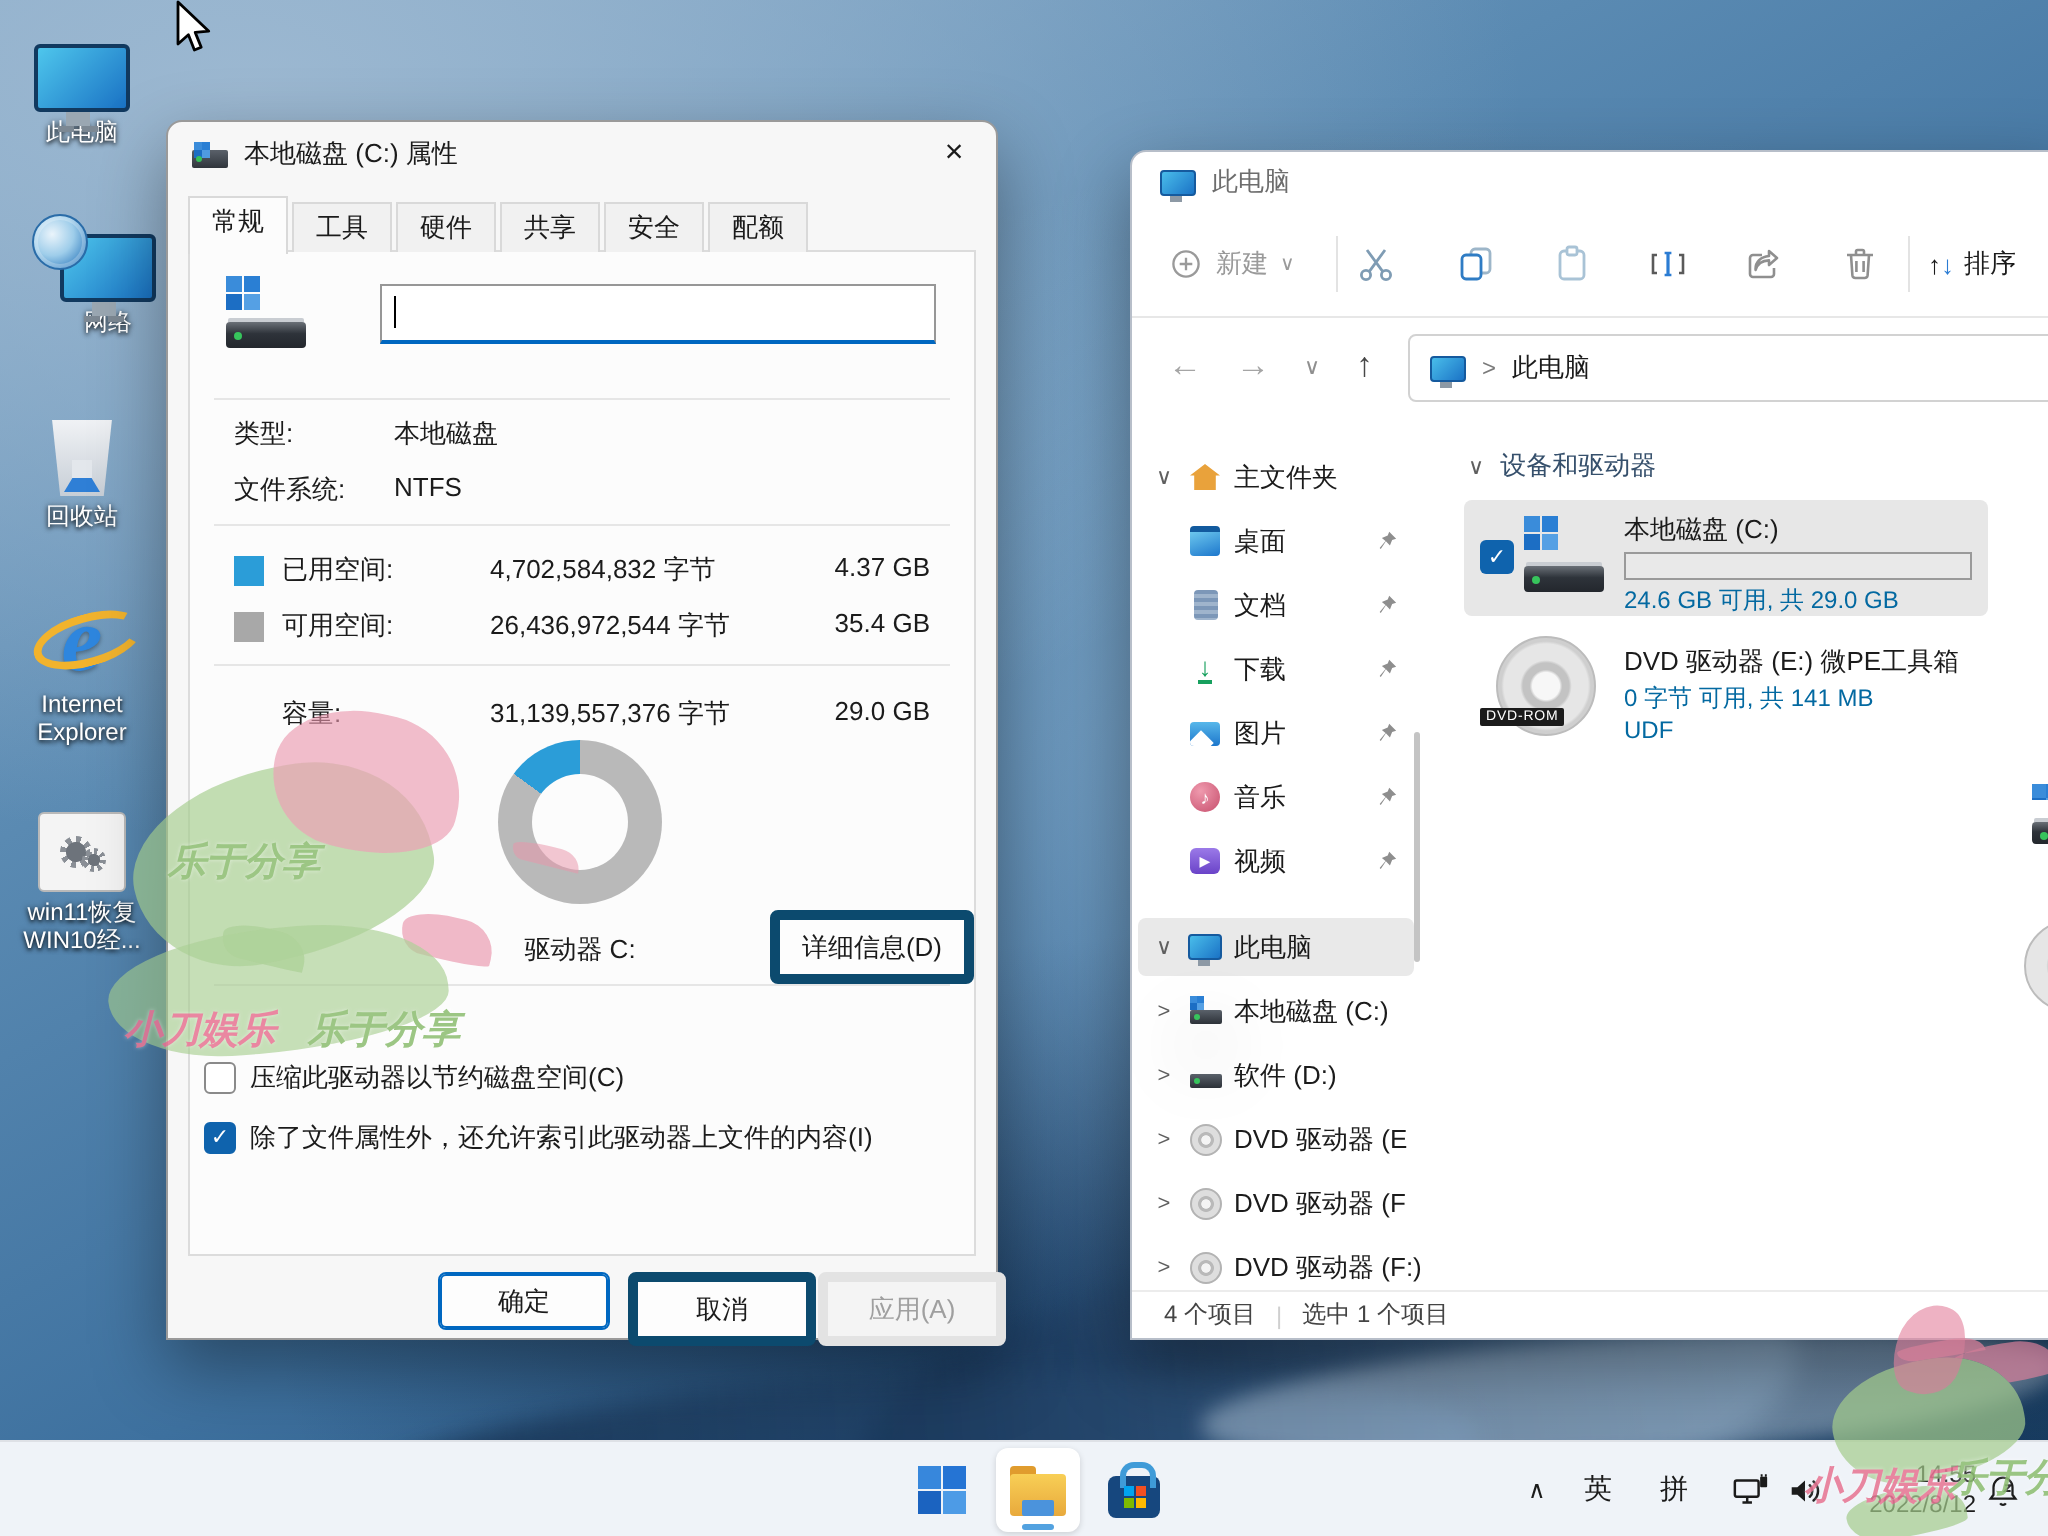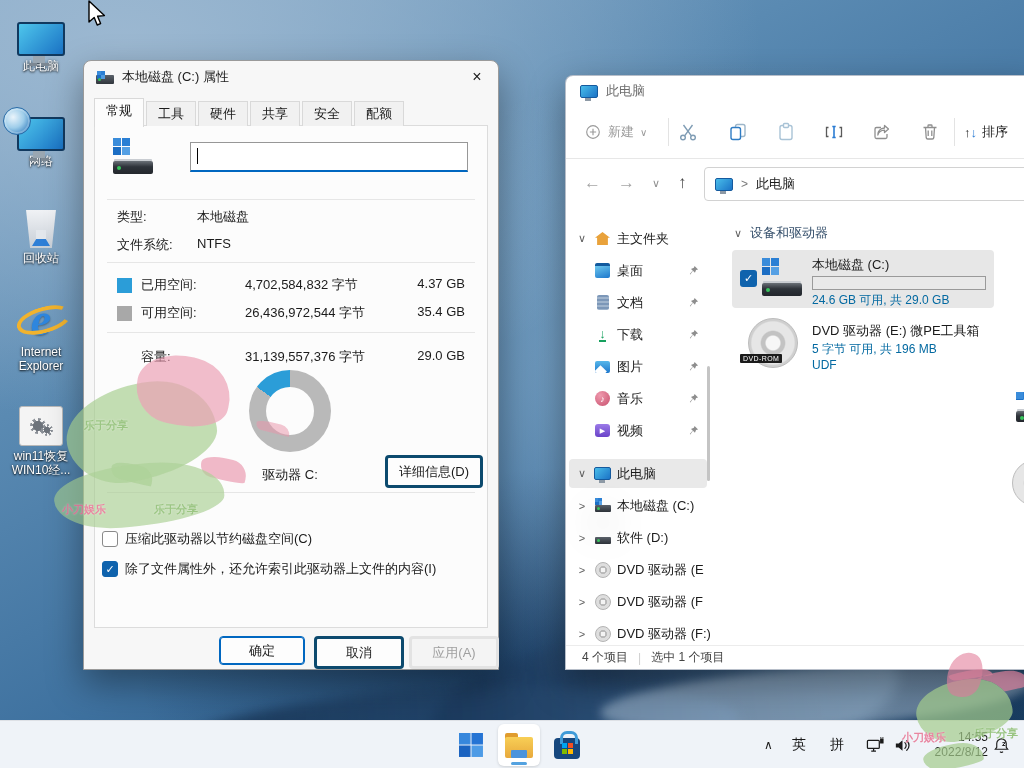--- a/index.html
+++ b/index.html
@@ -44,22 +44,22 @@
   .card{width:42px;height:38px;background:#f4f4f4;border:1px solid #b9b9b9;border-radius:3px;
     position:relative;display:flex;align-items:center;justify-content:center}
   .gear{width:16px;height:16px;border-radius:50%;position:relative;
     background:repeating-conic-gradient(#8a8f96 0 22deg,transparent 22deg 45deg)}
   .gear::after{content:"";position:absolute;inset:3px;background:#6d737b;border-radius:50%;
     box-shadow:inset 0 0 0 6px #6d737b}
   .gear.small{width:12px;height:12px;margin:8px 0 0 -5px}
   
   .wm{position:absolute;z-index:60;pointer-events:none;opacity:.88}
   .blob{position:absolute;border-radius:55% 45% 60% 40%/50% 60% 40% 55%}
-  .wm-text{position:absolute;font-size:11px;font-weight:bold;white-space:nowrap;
-    text-shadow:0 0 2px rgba(255,255,255,.5)}
+  .wm-text{position:absolute;font-size:19px;font-weight:bold;white-space:nowrap;
+    font-style:italic;text-shadow:0 0 2px rgba(255,255,255,.5)}
   .pink{color:#e87795}.green{color:#8fbf74}
   
   .win{position:absolute;background:#fff;box-shadow:0 14px 36px rgba(0,0,0,.38)}
   
   .dialog{left:83px;top:60px;width:414px;height:608px;background:#f7f7f7;
     border:1px solid #9a9a9a;border-radius:8px 8px 0 0;z-index:30}
   .dlg-title{position:absolute;left:0;top:0;right:0;height:32px;display:flex;align-items:center;
     padding-left:12px;gap:8px}
   .hdd-mini{width:18px;height:9px;background:linear-gradient(#5a616a,#30353c);border-radius:1px;
     position:relative;margin-top:4px}
@@ -88,21 +88,21 @@
   .prow{position:absolute;left:0;right:0;height:20px}
   .plab{position:absolute;left:22px}
   .plab.ind{left:46px}
   .pval{position:absolute;left:102px}
   .pbytes{position:absolute;left:150px;width:146px;}
   .psize{position:absolute;left:306px;width:64px;text-align:right}
   .legend{position:absolute;left:22px;top:2px;width:15px;height:15px}
   .donut{position:absolute;left:154px;top:244px;width:82px;height:82px;border-radius:50%}
   .donut::after{content:"";position:absolute;inset:17px;background:#fcfcfc;border-radius:50%}
   .dlabel2{position:absolute;left:145px;top:340px;width:100px;text-align:center}
-  .btn{position:absolute;height:27px;background:#fdfdfd;border:3px solid #0c4a6e;border-radius:4px;
+  .btn{position:absolute;height:27px;background:#fdfdfd;border:5px solid #0c4a6e;border-radius:4px;
     display:flex;align-items:center;justify-content:center;font-size:13px;cursor:default}
   .btn.primary{border:1px solid #0067c0;box-shadow:inset 0 0 0 1px #0067c0}
   .btn.disabled{background:#f4f4f4;border-color:#e3e3e3;color:#9f9f9f}
   .cbrow{position:absolute;left:7px;display:flex;align-items:center;gap:7px}
   .cb{width:14px;height:14px;border:1px solid #8a8a8a;border-radius:3px;background:#fff;
     display:flex;align-items:center;justify-content:center;flex:none}
   .cb .mark{display:none;color:#fff;font-size:11px;line-height:1}
   .cb.on{background:#0f63ad;border-color:#0f63ad}
   .cb.on .mark{display:block}
   
@@ -212,21 +212,21 @@
 <div class="swirl a"></div>
 <div class="swirl b"></div>
 <div class="swirl c"></div>
 
 <div class="dicon" style="left:2px;top:10px">
   <div class="art">
       <div class="mon-lg"></div>
     </div>
   <div class="dlabel">此电脑</div>
 </div>
-<div class="dicon" style="left:2px;top:105px">
+<div class="dicon" style="left:15px;top:105px">
   <div class="art">
       <div class="mon-lg" style="position:relative">
     <div class="globe"></div>
       </div>
     </div>
   <div class="dlabel">网络</div>
 </div>
 <div class="dicon" style="left:2px;top:202px">
   <div class="art">
       <div class="bin"></div>
@@ -437,21 +437,21 @@
         <span class="drive-body" style="position:absolute;left:2px;bottom:4px"></span>
       </span>
       <span class="nm">本地磁盘 (C:)</span>
       <span class="pbar"><span class="pfill" id="cbar" style="width: 15%;"></span></span>
       <span class="inf" style="top:42px">24.6 GB 可用, 共 29.0 GB</span>
     </div>
     <div class="tile" style="top:108px;height:64px">
       <span class="dvd-big"></span>
       <span class="dvd-badge">DVD-ROM</span>
       <span class="nm">DVD 驱动器 (E:) 微PE工具箱</span>
-      <span class="inf" style="top:25px">5 字节 可用, 共 196 MB</span>
+      <span class="inf" style="top:25px">0 字节 可用, 共 141 MB</span>
       <span class="inf" style="top:42px">UDF</span>
     </div>
     <span class="sliver-hdd">
       <span class="wingrid" style="position:absolute;left:0;top:0;width:14px;height:14px"></span>
       <span class="drive-body" style="position:absolute;left:0;bottom:0;width:30px;height:11px"></span>
     </span>
     <span class="sliver-dvd"></span>
   </div>
 
   <div class="statusbar">

